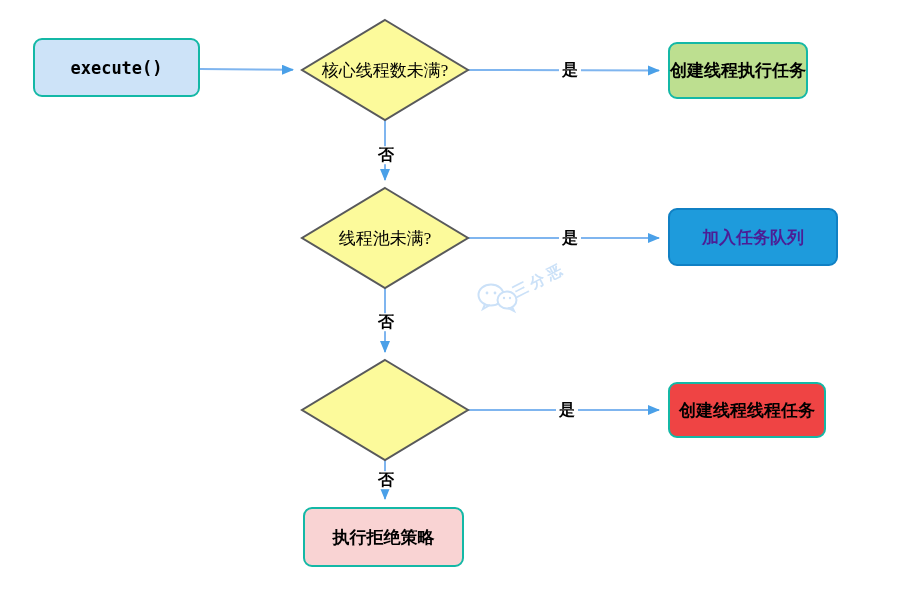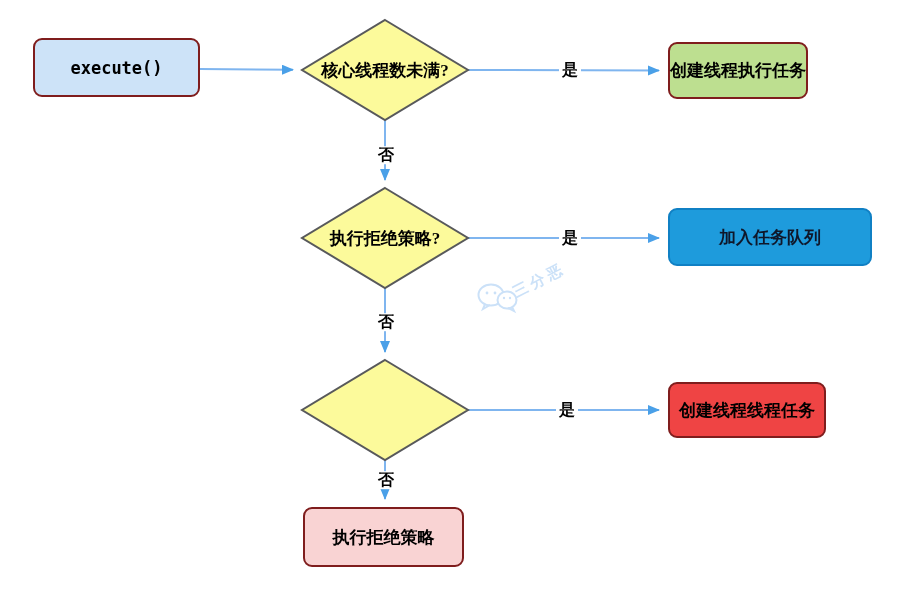--- a/index.html
+++ b/index.html
@@ -11,39 +11,39 @@
     font-family: "Liberation Serif", "DejaVu Serif", serif;
   }
   #diagram-svg { position: absolute; left: 0; top: 0; }
   .edge { fill: none; stroke-width: 2; }
   .diamond { stroke-width: 2; }
 
   .node {
     position: absolute;
     display: flex; align-items: center; justify-content: center;
     box-sizing: border-box;
-    border: 2px solid #7f1d1d;
+    border: 2px solid #14b8a6;
     border-radius: 9px;
     font-size: 17px; font-weight: bold; color: #000000;
     text-align: center;
   }
   #node-start   { left: 33px;  top: 38px;  width: 167px; height: 59px; background: #cde3f8;
                   font-family: "DejaVu Sans Mono", "Liberation Mono", monospace; font-weight: 600; }
   #node-action1 { left: 668px; top: 42px;  width: 140px; height: 57px; background: #bddf90; }
-  #node-action2 { left: 668px; top: 208px; width: 204px; height: 58px; background: #1e9bdc;
-                  border-color: #1080c4; color: #0f172a; }
+  #node-action2 { left: 668px; top: 208px; width: 170px; height: 58px; background: #1e9bdc;
+                  border-color: #1080c4; color: #4c1d95; }
   #node-action3 { left: 668px; top: 382px; width: 158px; height: 56px; background: #ef4444; }
   #node-reject  { left: 303px; top: 507px; width: 161px; height: 60px; background: #f9d3d3; }
 
   .centered {
     position: absolute;
     transform: translate(-50%, -50%);
     white-space: nowrap;
   }
-  .diamond-label { font-size: 17px; font-weight: bold; color: #000000; }
+  .diamond-label { font-size: 17px; font-weight: normal; color: #000000; }
   .edge-label {
     font-size: 16px; font-weight: bold; color: #000000;
     background: #ffffff; padding: 0 3px; line-height: 1.1;
   }
   #label-d1 { left: 385px; top: 70px; }
   #label-d2 { left: 385px; top: 238px; }
   #label-d3 { left: 385px; top: 410px; }
   #label-yes1 { left: 570px; top: 70px; }
   #label-yes2 { left: 570px; top: 238px; }
   #label-yes3 { left: 567px; top: 410px; }
@@ -107,21 +107,21 @@
     </g>
   </svg>
 
   <div class="node" id="node-start">execute()</div>
   <div class="node" id="node-action1">创建线程执行任务</div>
   <div class="node" id="node-action2">加入任务队列</div>
   <div class="node" id="node-action3">创建线程线程任务</div>
   <div class="node" id="node-reject">执行拒绝策略</div>
 
   <div class="centered diamond-label" id="label-d1">核心线程数未满?</div>
-  <div class="centered diamond-label" id="label-d2">执行拒绝策略?</div>
+  <div class="centered diamond-label" id="label-d2">线程池未满?</div>
 
   <div class="centered edge-label" id="label-yes1">是</div>
   <div class="centered edge-label" id="label-no1">否</div>
   <div class="centered edge-label" id="label-yes2">是</div>
   <div class="centered edge-label" id="label-no2">否</div>
   <div class="centered edge-label" id="label-yes3">是</div>
   <div class="centered edge-label" id="label-no3">否</div>
 
 </div>
 

